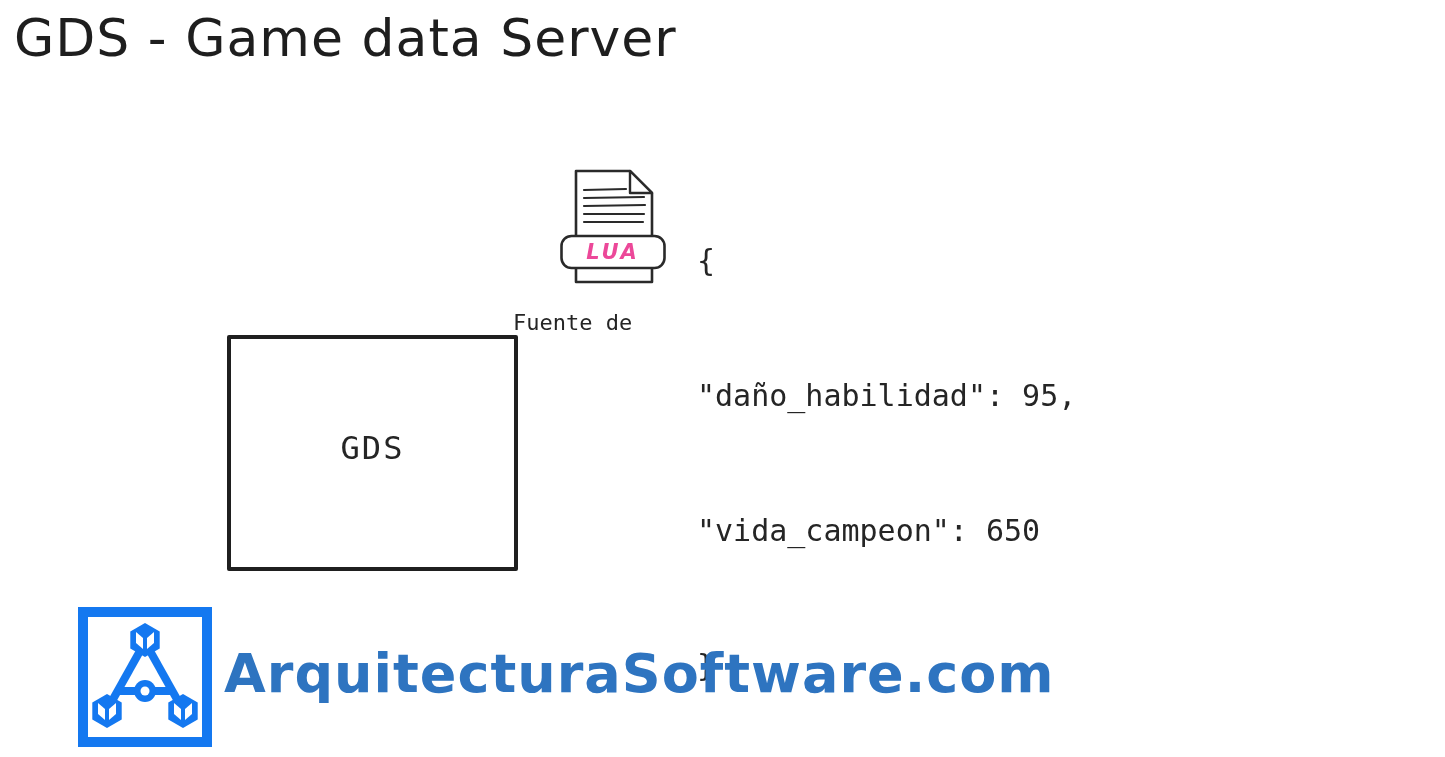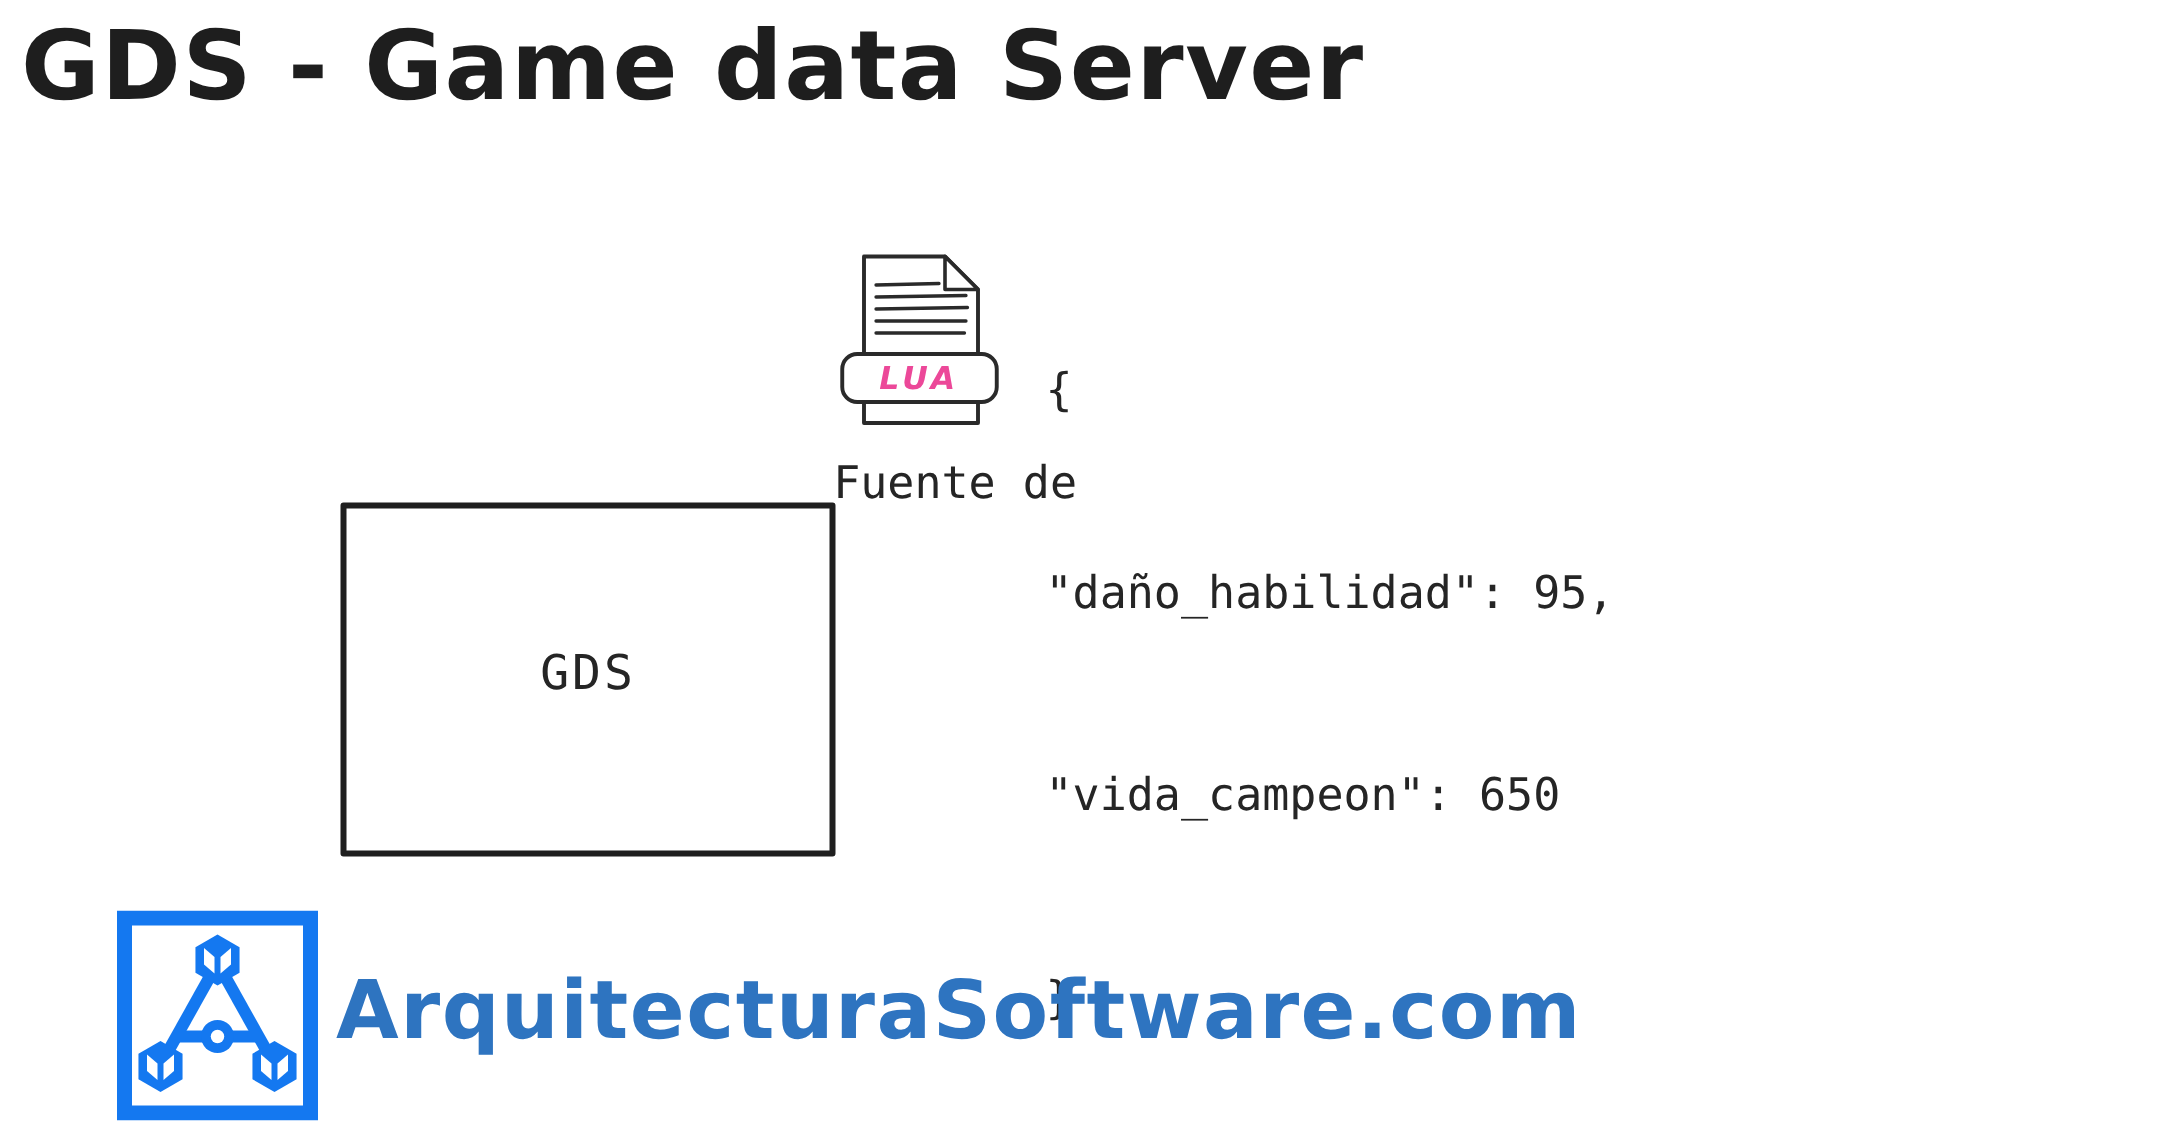--- a/index.html
+++ b/index.html
@@ -15,22 +15,22 @@
     overflow: hidden;
     font-family: "DejaVu Sans", sans-serif;
     color: #232323;
   }
 
   
   .page-title {
     position: absolute;
     left: 14px;
     top: 8px;
-    font-size: 64px;
-    font-weight: 700;
+    font-size: 52px;
+    font-weight: 400;
     letter-spacing: 1px;
     color: #1e1e1e;
     font-family: "DejaVu Sans", sans-serif;
     white-space: nowrap;
   }
 
   
   .lua-file {
     position: absolute;
     left: 560px;
@@ -67,33 +67,33 @@
     color: #252525;
     white-space: pre;
   }
 
   
   .truth-label {
     position: absolute;
     left: 513px;
     top: 301px;
     width: 205px;
-    text-align: right;
+    text-align: left;
     font-family: "DejaVu Sans Mono", monospace;
-    font-size: 30px;
+    font-size: 22px;
     line-height: 44px;
     color: #252525;
   }
 
   
   .gds-box {
     position: absolute;
     left: 227px;
     top: 335px;
-    width: 330px;
+    width: 291px;
     height: 236px;
     box-sizing: border-box;
     border: 4px solid #1f1f1f;
     border-radius: 2px;
     background: #ffffff;
     display: flex;
     align-items: center;
     justify-content: center;
   }
   .gds-box-label {

